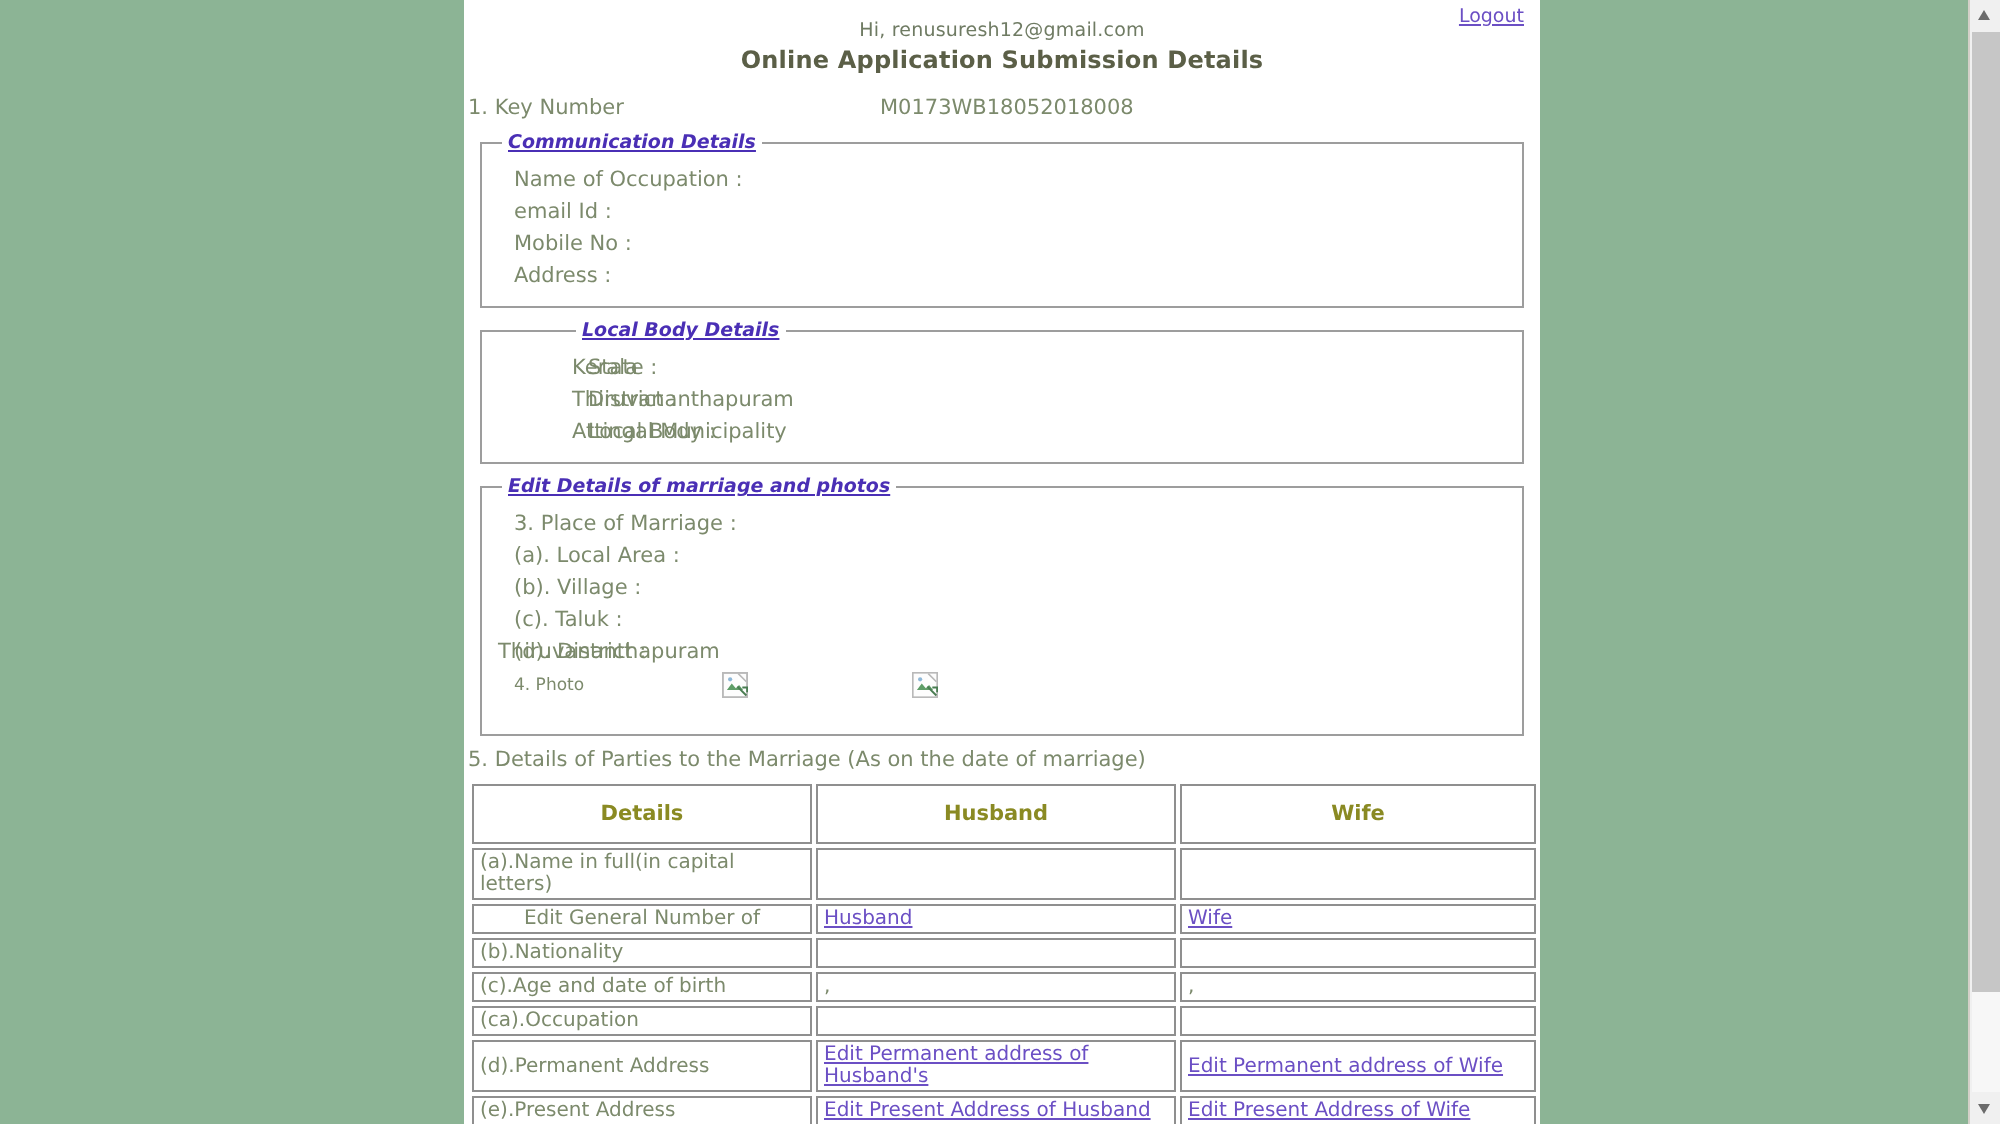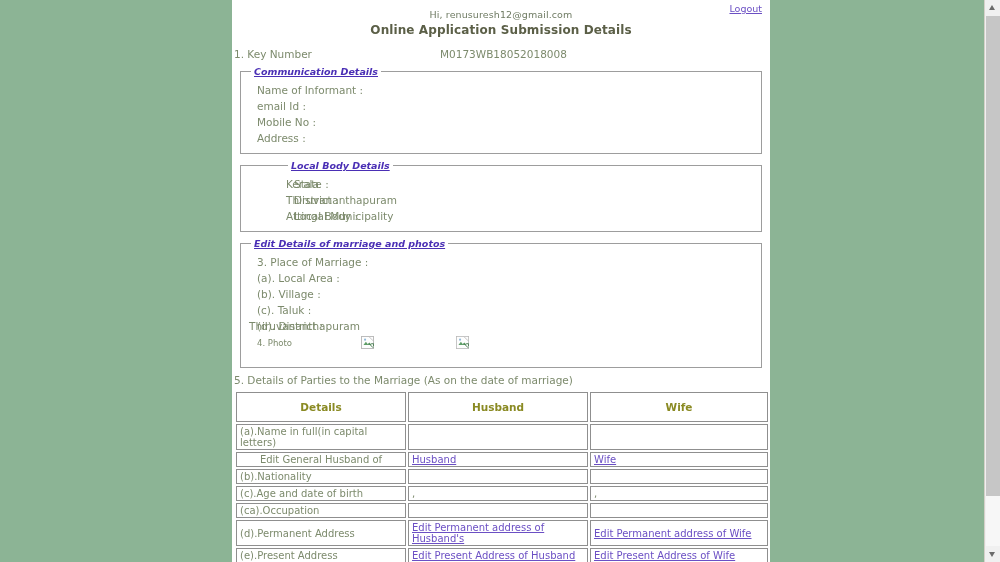--- a/index.html
+++ b/index.html
@@ -253,21 +253,21 @@
   <div class="page-title">Online Application Submission Details</div>
 
   <div class="keyrow">
     <span>1. Key Number</span>
     <span class="kval">M0173WB18052018008</span>
   </div>
 
   <fieldset class="box" id="fs-communication">
     <legend>Communication Details</legend>
     <div class="frow">
-      <span>Name of Informant :</span>
+      <span>Name of Occupation :</span>
     </div>
     <div class="frow">
       <span>email Id :</span>
     </div>
     <div class="frow">
       <span>Mobile No :</span>
     </div>
     <div class="frow">
       <span>Address :</span>
     </div>
@@ -349,21 +349,21 @@
         <td class="col-wife">Wife</td>
       </tr>
 
       <tr>
         <td class="col-details">(a).Name in full(in capital letters)</td>
         <td class="col-husband cellval"></td>
         <td class="col-wife cellval"></td>
       </tr>
 
       <tr>
-        <td class="col-details centered">Edit General Husband of</td>
+        <td class="col-details centered">Edit General Number of</td>
         <td class="col-husband">
           <a class="tlink">Husband</a>
         </td>
         <td class="col-wife">
           <a class="tlink">Wife</a>
         </td>
       </tr>
 
       <tr>
         <td class="col-details">(b).Nationality</td>

